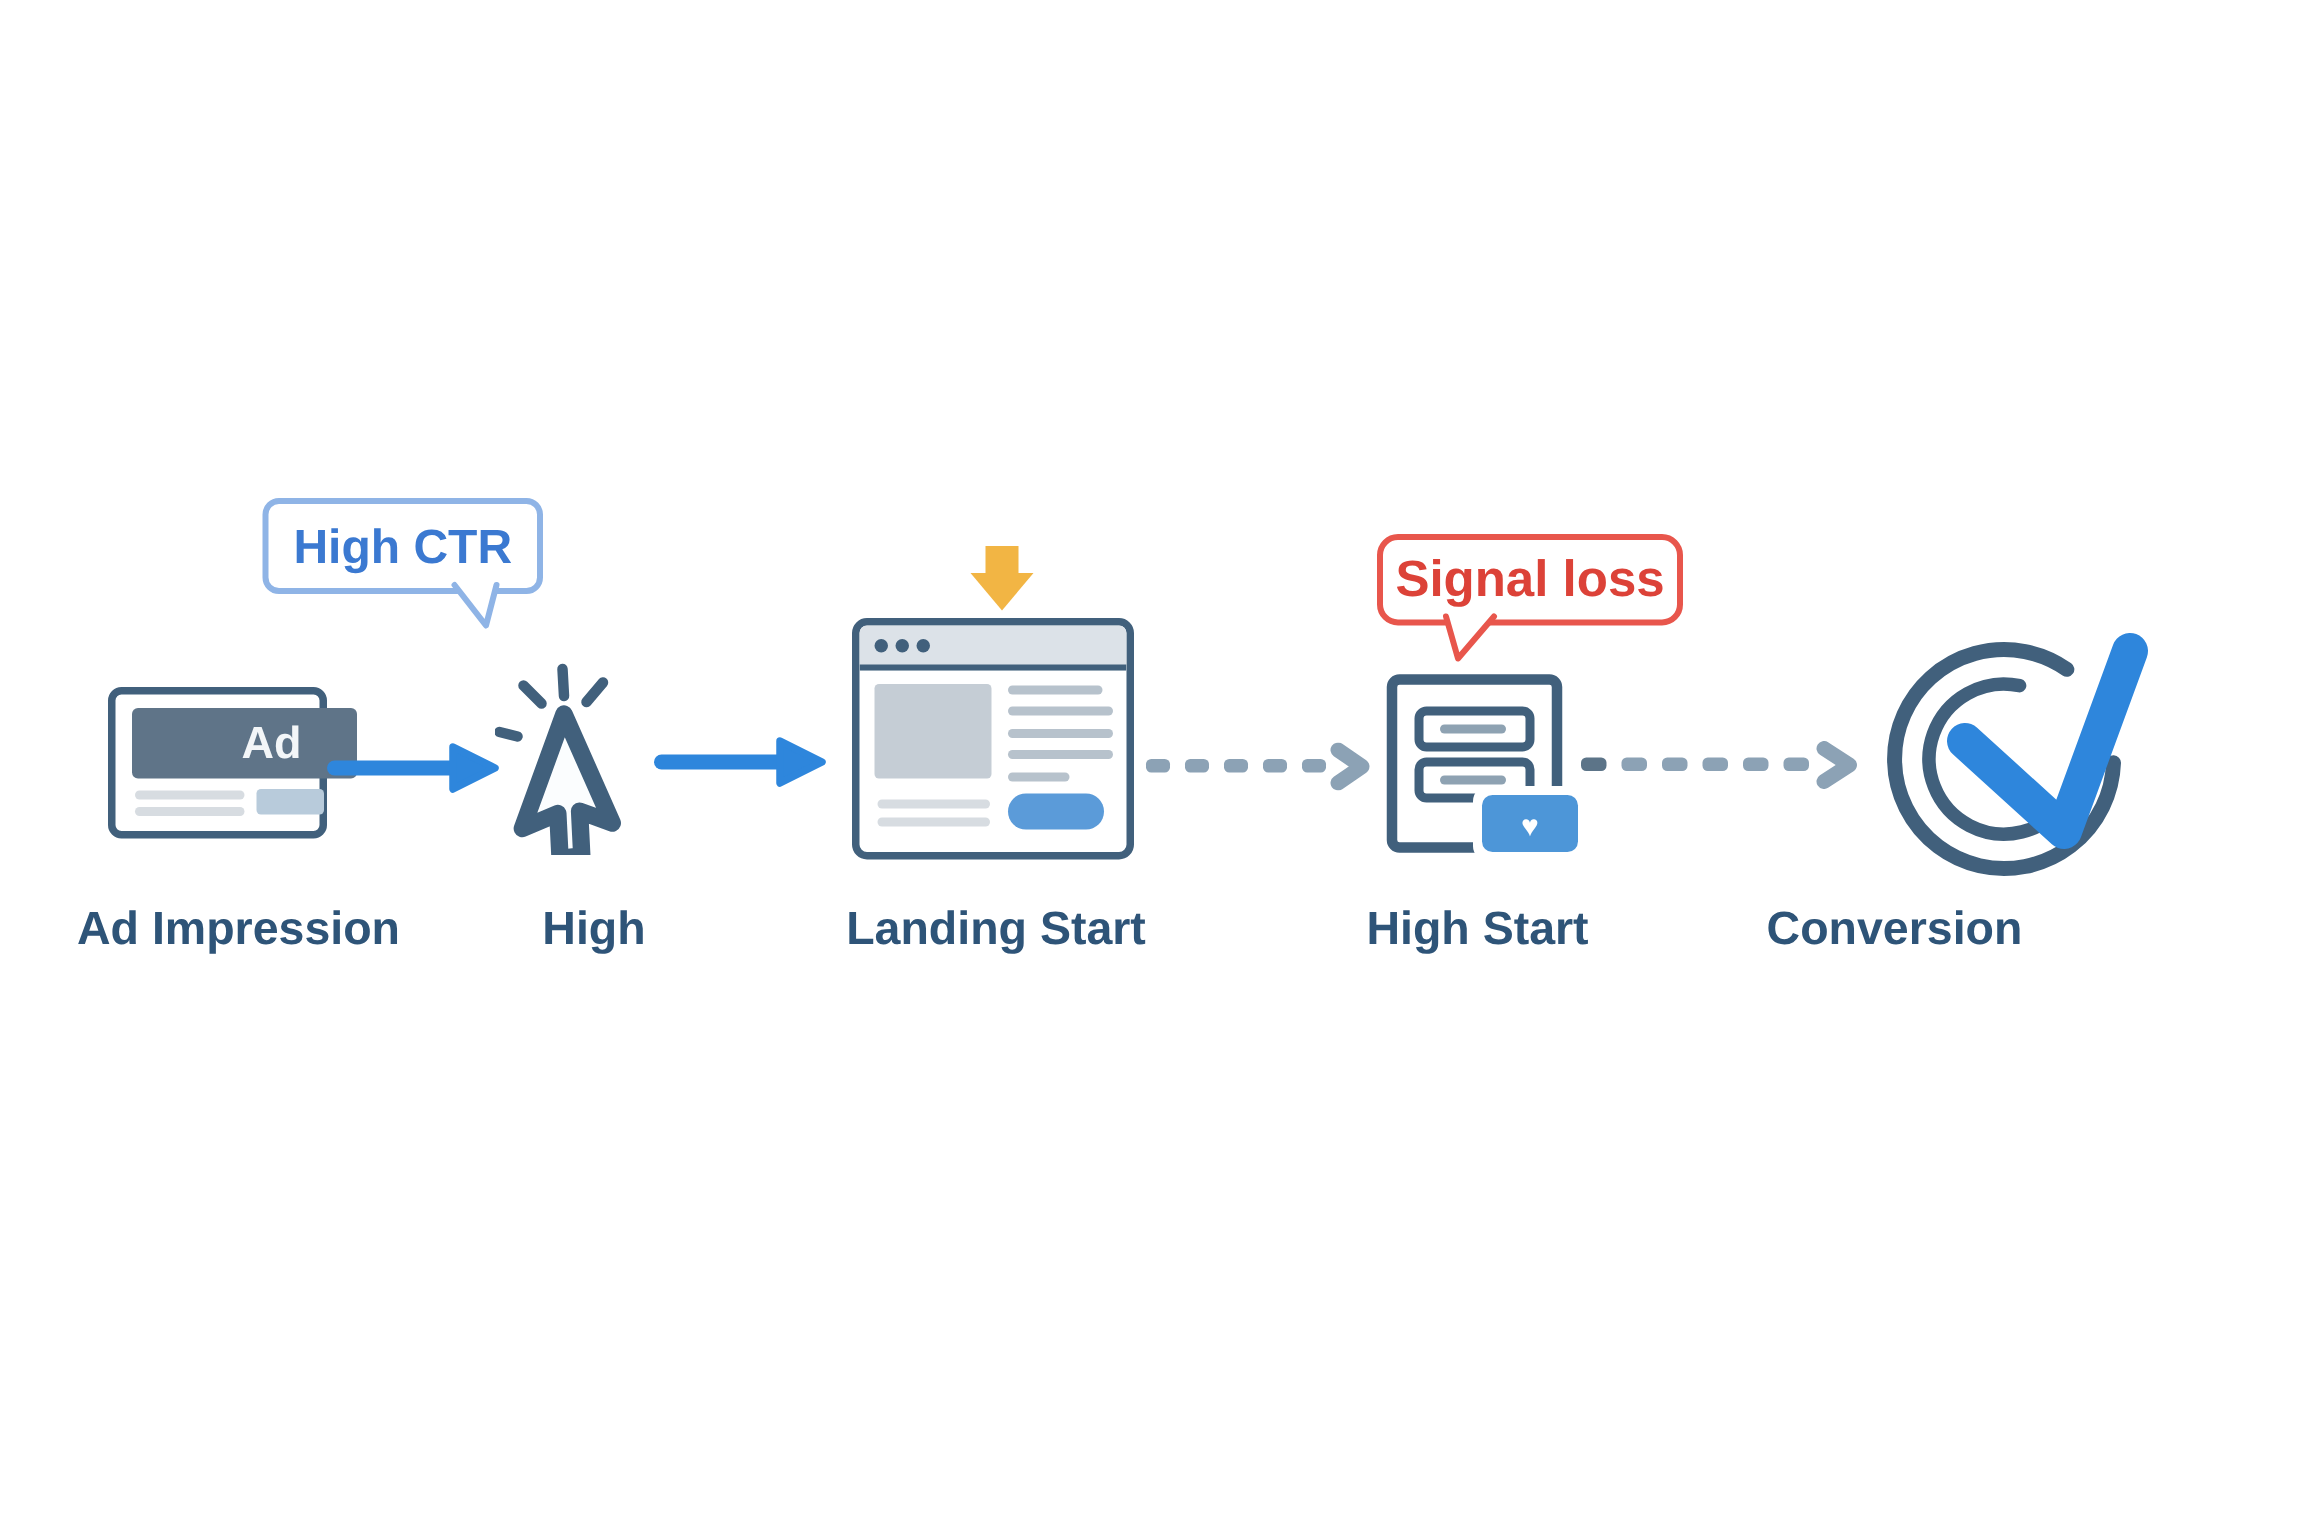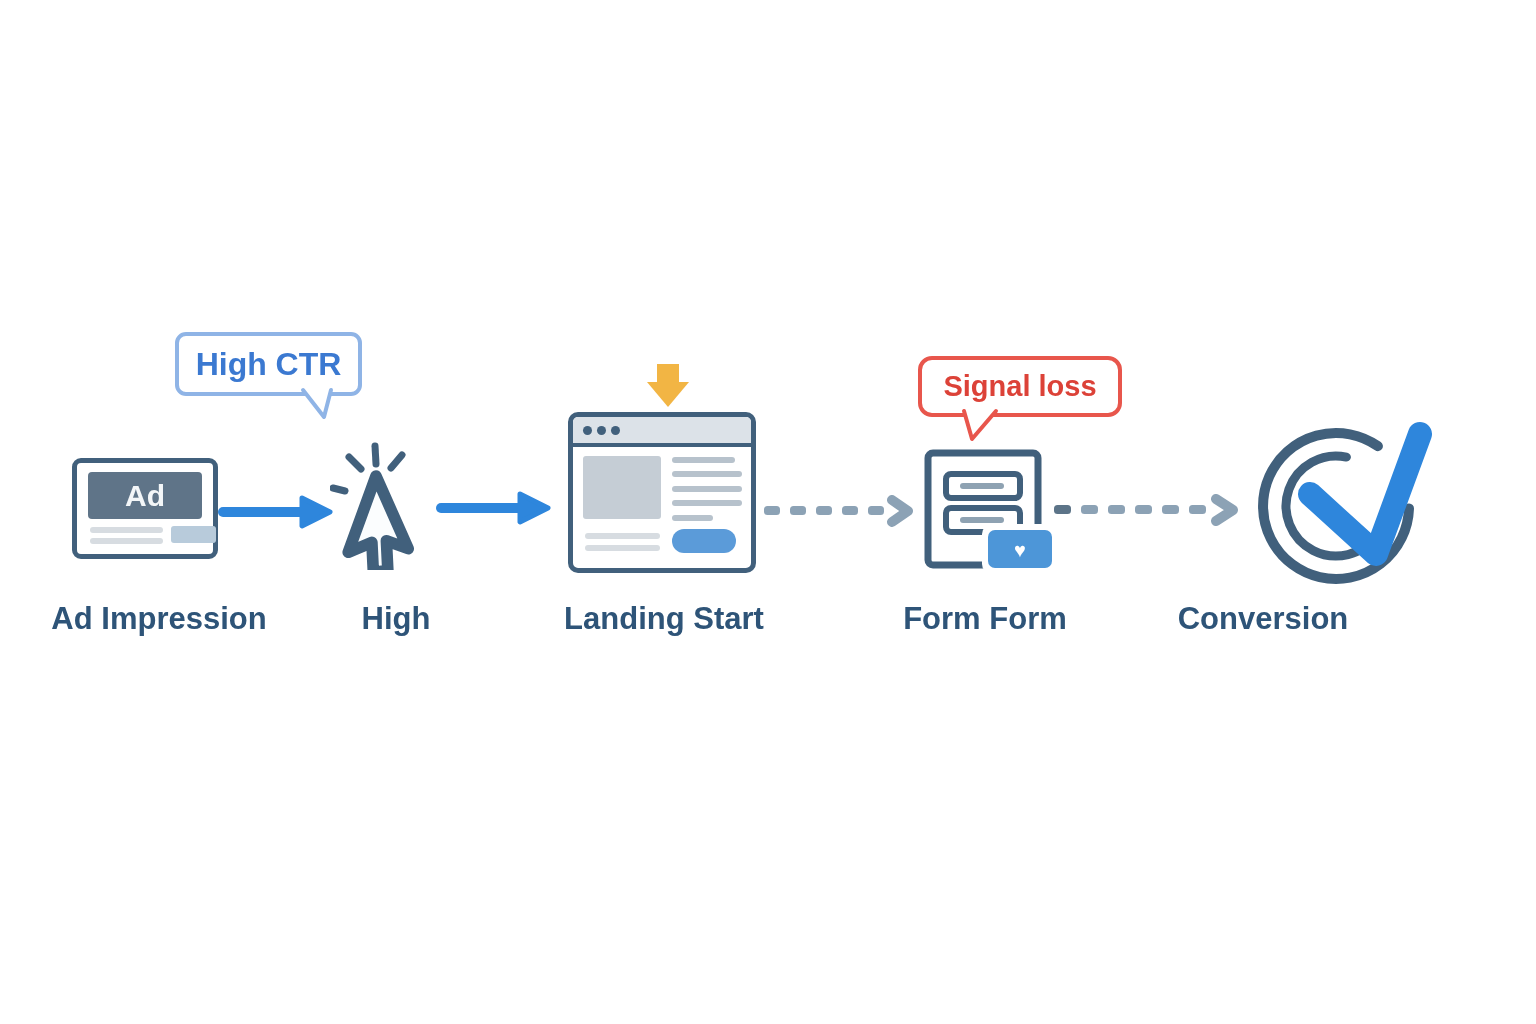--- a/index.html
+++ b/index.html
@@ -19,36 +19,36 @@
   .bubble-blue{
     border:4px solid var(--bubble-blue-border,#8FB4E6);border-radius:11px;
     color:var(--bubble-blue-text,#3B79D1);font-size:32px;
   }
   .bubble-amber{
     border:4px solid var(--amber,#F2B544);border-radius:9px;
     color:var(--label-text,#2E5478);font-size:29px;
   }
   .bubble-red{
     border:4px solid var(--red,#E8564C);border-radius:14px;
-    color:var(--red-text,#DC4238);font-size:29px;
+    color:var(--red-text,#DC4238);font-size:34px;
   }
   .tail{position:absolute;overflow:visible;}
   .tail path{fill:#fff;stroke-width:4;stroke-linecap:round;stroke-linejoin:round;}
   .tail-blue{stroke:var(--bubble-blue-border,#8FB4E6);}
   .tail-red{stroke:var(--red,#E8564C);}
 
   
   .ad-card{
     position:absolute;width:146px;height:101px;background:#fff;box-sizing:border-box;
     border:5px solid var(--slate,#41607C);border-radius:9px;
   }
   .ad-box{
     position:absolute;left:11px;top:9px;width:114px;height:47px;border-radius:4px;
     background:var(--ad-box-bg,#5F7488);color:#F3F6F8;font-weight:bold;font-size:30px;
-    display:flex;align-items:center;justify-content:center;
+    display:flex;align-items:center;justify-content:center;padding-left:36px;
   }
   .ad-line{position:absolute;height:6px;border-radius:3px;background:var(--gray-line,#D7DCE1);}
   .ad-chip{position:absolute;left:94px;top:63px;width:45px;height:17px;border-radius:3px;background:var(--blue-chip,#B8CBDB);}
 
   
   .arrow-line{stroke:var(--accent-blue,#2E86DC);stroke-width:10;stroke-linecap:round;fill:none;}
   .arrow-head{fill:var(--accent-blue,#2E86DC);stroke:var(--accent-blue,#2E86DC);stroke-width:5;stroke-linejoin:round;}
   .dash{fill:var(--dash-gray,#8CA2B5);}
   .dash-dark{fill:var(--dash-gray-dark,#5C7488);}
   .chev{stroke:var(--dash-gray,#8CA2B5);stroke-width:10;fill:none;stroke-linecap:round;stroke-linejoin:round;}
@@ -198,16 +198,16 @@
 
   <svg class="abs" style="left:1250px;top:418px;" width="186" height="174" viewBox="0 0 186 174">
     <path class="c-arc" stroke-width="10" d="M127.9 28.2 A73 73 0 1 0 159 90.5"></path>
     <path class="c-arc" stroke-width="9" d="M96.4 39.1 A50 50 0 1 0 127 116.7"></path>
     <path class="c-check" d="M60 76 L126 136 L170 16"></path>
   </svg>
 
   <div class="step-label" style="left:8px;width:302px;">Ad Impression</div>
   <div class="step-label" style="left:296px;width:200px;">High</div>
   <div class="step-label" style="left:514px;width:300px;">Landing Start</div>
-  <div class="step-label" style="left:885px;width:200px;">Form Form</div>
+  <div class="step-label" style="left:885px;width:200px;">High Start</div>
   <div class="step-label" style="left:1163px;width:200px;">Conversion</div>
 
 </div>
 
 </body></html>

